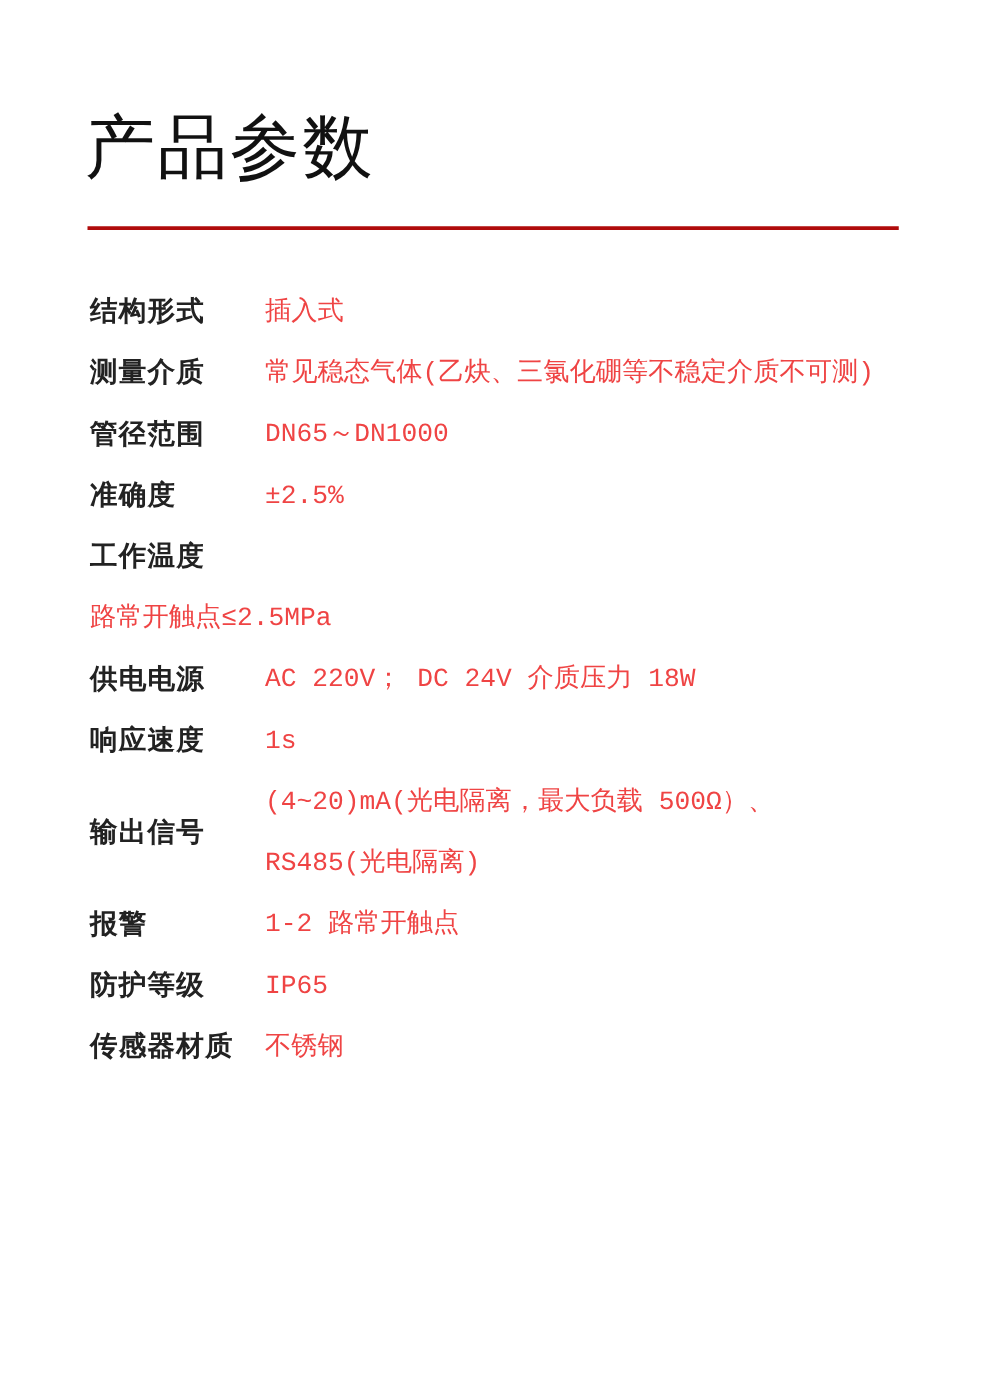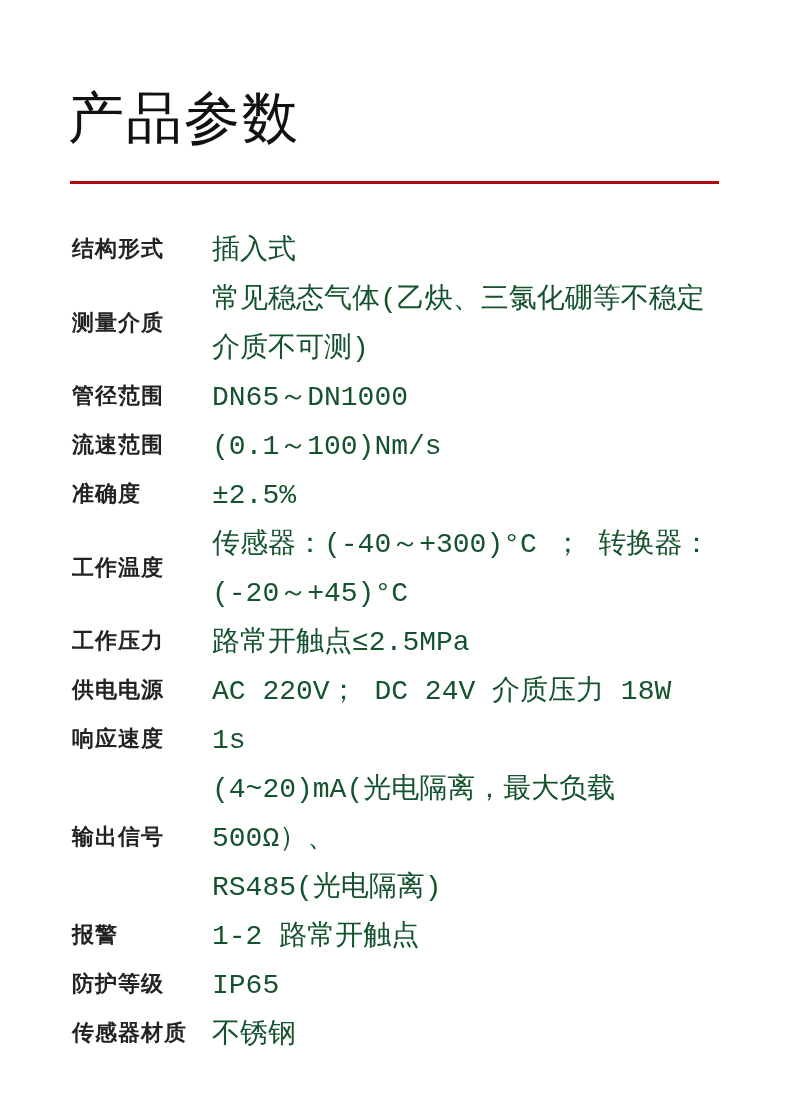--- a/index.html
+++ b/index.html
@@ -48,22 +48,22 @@
     width: 140px;
     font-size: 22px;
     font-weight: bold;
     color: #222222;
     line-height: 49px;
     letter-spacing: 1px;
     white-space: nowrap;
   }
   .spec-value {
     flex: 1 1 auto;
-    font-size: 28px;
-    color: #14532d;
+    font-size: 21px;
+    color: #ef4444;
     line-height: 49px;
     white-space: pre-line;
   }
 </style>
 </head>
 <body>
 
 <div class="page">
   <h1 class="page-title">产品参数</h1>
   <div class="title-rule" style="background: rgb(176, 11, 11);"></div>
@@ -76,37 +76,31 @@
   <div class="spec-row">
     <div class="spec-label">测量介质</div>
     <div class="spec-value">常见稳态气体(乙炔、三氯化硼等不稳定介质不可测)</div>
   </div>
 
   <div class="spec-row">
     <div class="spec-label">管径范围</div>
     <div class="spec-value">DN65～DN1000</div>
   </div>
 
-  <div class="spec-row">
-    <div class="spec-label">流速范围</div>
-    <div class="spec-value">(0.1～100)Nm/s</div>
-  </div>
 
   <div class="spec-row">
     <div class="spec-label">准确度</div>
     <div class="spec-value">±2.5%</div>
   </div>
 
   <div class="spec-row">
     <div class="spec-label">工作温度</div>
-    <div class="spec-value">传感器：(-40～+300)°C ； 转换器：(-20～+45)°C</div>
   </div>
 
   <div class="spec-row">
-    <div class="spec-label">工作压力</div>
     <div class="spec-value">路常开触点≤2.5MPa</div>
   </div>
 
   <div class="spec-row">
     <div class="spec-label">供电电源</div>
     <div class="spec-value">AC 220V； DC 24V 介质压力 18W</div>
   </div>
 
   <div class="spec-row">
     <div class="spec-label">响应速度</div>

